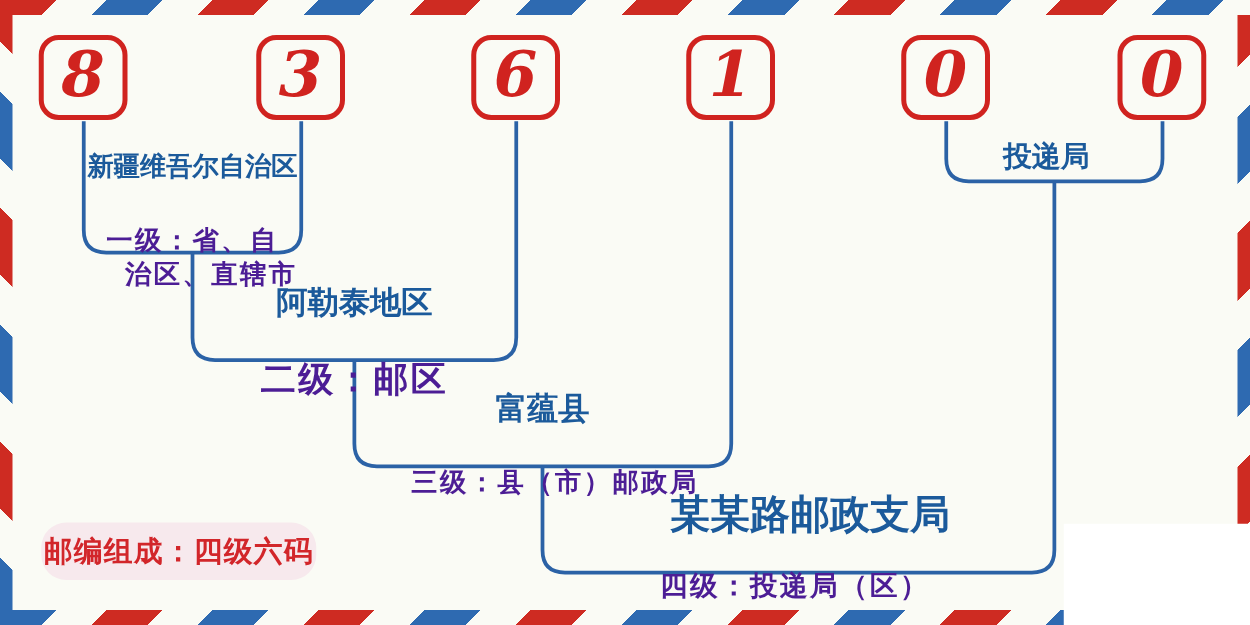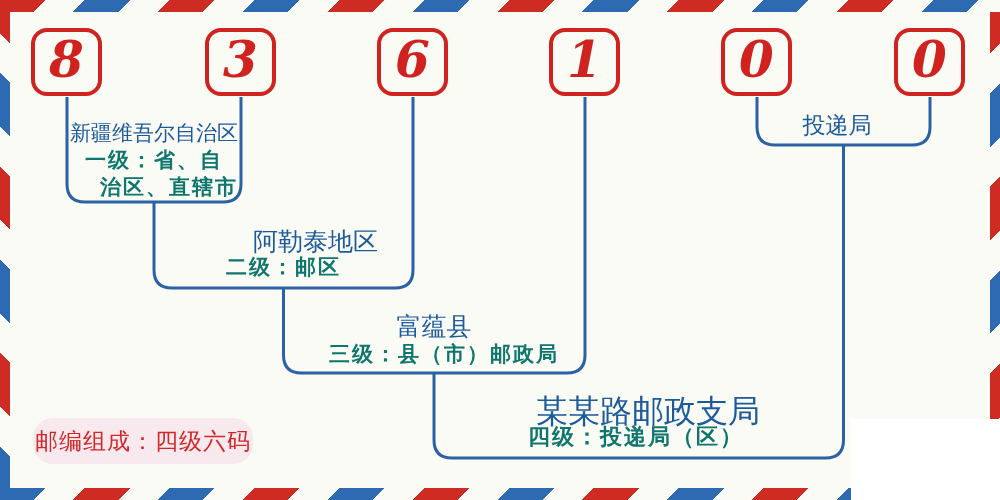--- a/index.html
+++ b/index.html
@@ -40,38 +40,38 @@
     box-sizing:border-box;border:4px solid #d0231f;border-radius:16px;
     display:flex;align-items:center;justify-content:center;
     color:#d0231f;
     font-family:"DejaVu Serif",serif;font-style:italic;font-weight:bold;
     font-size:50px;line-height:1;padding-bottom:4px;
   }
   
   #connectors{position:absolute;left:0;top:0;width:1000px;height:500px;}
   
   .lbl{position:absolute;text-align:center;white-space:nowrap;}
-  .lbl-blue{color:#1b5a9b;font-weight:normal;text-align:center;}
-  .lbl-red{color:#0f766e;font-weight:bold;letter-spacing:2px;}
+  .lbl-blue{color:#1b5a9b;font-weight:bold;text-align:center;}
+  .lbl-red{color:#4c1d95;font-weight:bold;letter-spacing:2px;margin-top:32px;}
   .lvl1-name{left:67px;width:174px;top:119px;font-size:21px;}
   .lvl1-d1{left:67px;width:174px;top:146px;font-size:21px;}
   .lvl1-d2{left:67px;width:204px;top:173px;font-size:21px;}
-  .lvl2-name{left:154px;width:259px;top:225px;font-size:25px;padding-left:32px;}
-  .lvl2-desc{left:154px;width:259px;top:253px;font-size:21px;}
+  .lvl2-name{left:154px;width:259px;top:225px;font-size:25px;}
+  .lvl2-desc{left:154px;width:259px;top:253px;font-size:28px;}
   .lvl3-name{left:283px;width:302px;top:310px;font-size:25px;}
   .lvl3-desc{left:283px;width:322px;top:340px;font-size:21px;}
   .lvl4-name{left:446px;width:404px;top:390px;font-size:32px;}
   .lvl4-desc{left:434px;width:404px;top:422px;font-size:22px;font-family:Liberation Mono, monospace;}
   .lvl5-name{left:757px;width:160px;top:110px;font-size:23px;}
   
   .badge{
     position:absolute;left:33px;top:418px;width:220px;height:46px;
     background:#f7e9ed;border-radius:20px;
     display:flex;align-items:center;justify-content:center;
-    color:#d2262a;font-weight:normal;font-size:23px;letter-spacing:1px;
+    color:#d2262a;font-weight:bold;font-size:23px;letter-spacing:1px;
     white-space:nowrap;
   }
 </style>
 </head>
 <body>
 
 <div id="stage">
 
   <div class="band band-left"></div>
   <div class="band band-right"></div>

